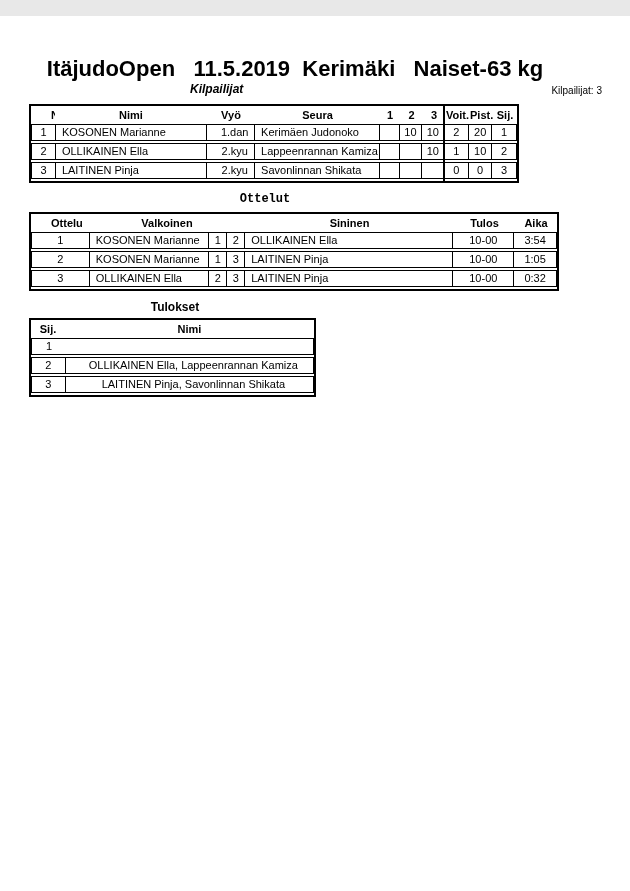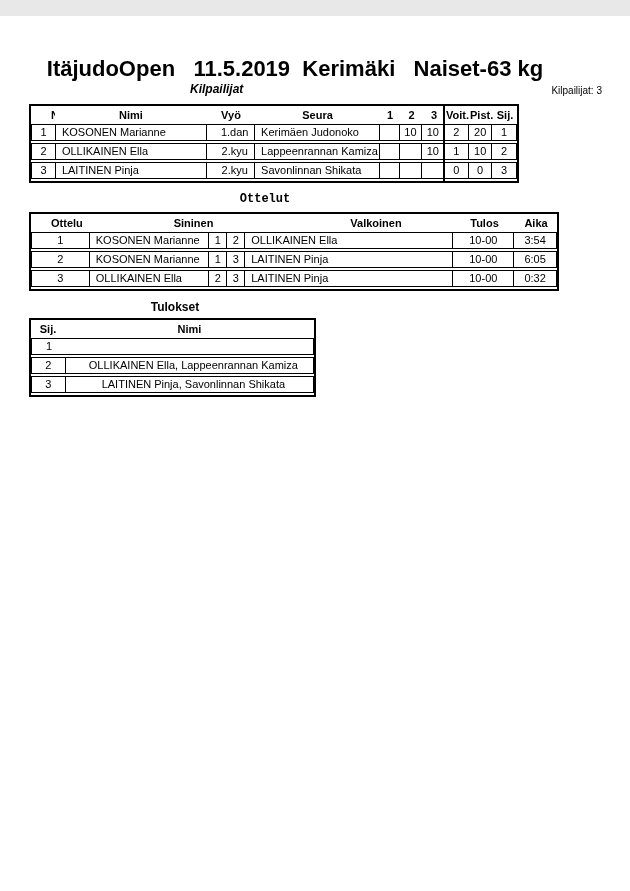--- a/index.html
+++ b/index.html
@@ -158,22 +158,22 @@
     </div>
 
     <div class="t1-overlay"></div>
   </div>
 
   <div class="sec-heading h-ottelut">Ottelut</div>
 
   <div class="tbl tbl-ottelut t2">
     <div class="hdr">
       <div class="cell c-ottelu al pl2">Ottelu</div>
+      <div class="cell c-valk-h">Valkoinen</div>
       <div class="cell c-bname">Sininen</div>
-      <div class="cell c-valk-h">Valkoinen</div>
       <div class="cell c-tulos">Tulos</div>
       <div class="cell c-aika">Aika</div>
     </div>
 
     <div class="row">
       <div class="cell c-ottelu">1</div>
       <div class="cell c-wname al pl6">KOSONEN Marianne</div>
       <div class="cell c-wn">1</div>
       <div class="cell c-bn">2</div>
       <div class="cell c-bname al pl6">OLLIKAINEN Ella</div>
@@ -181,21 +181,21 @@
       <div class="cell c-aika">3:54</div>
     </div>
 
     <div class="row">
       <div class="cell c-ottelu">2</div>
       <div class="cell c-wname al pl6">KOSONEN Marianne</div>
       <div class="cell c-wn">1</div>
       <div class="cell c-bn">3</div>
       <div class="cell c-bname al pl6">LAITINEN Pinja</div>
       <div class="cell c-tulos">10-00</div>
-      <div class="cell c-aika">6:05</div>
+      <div class="cell c-aika">1:05</div>
     </div>
 
     <div class="row">
       <div class="cell c-ottelu">3</div>
       <div class="cell c-wname al pl6">OLLIKAINEN Ella</div>
       <div class="cell c-wn">2</div>
       <div class="cell c-bn">3</div>
       <div class="cell c-bname al pl6">LAITINEN Pinja</div>
       <div class="cell c-tulos">10-00</div>
       <div class="cell c-aika">0:32</div>

